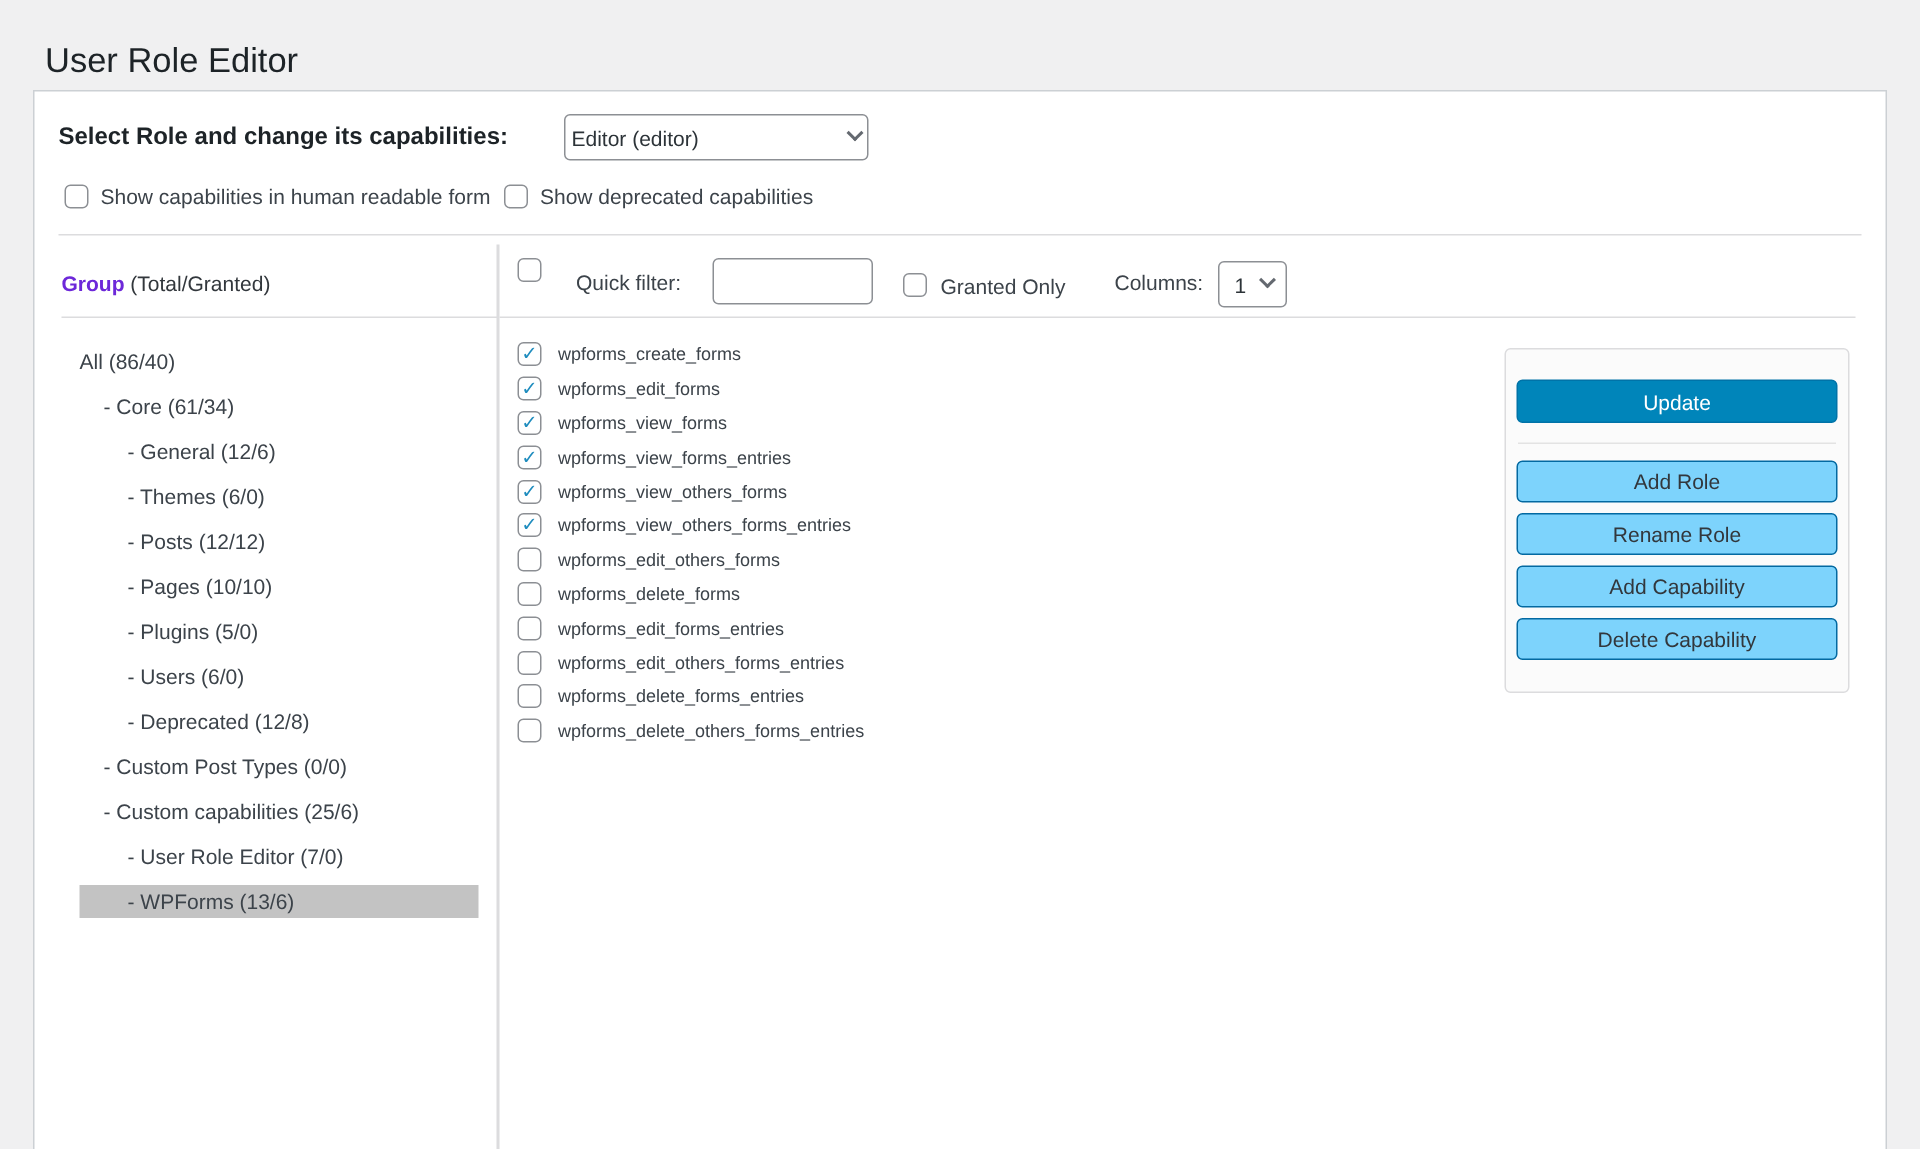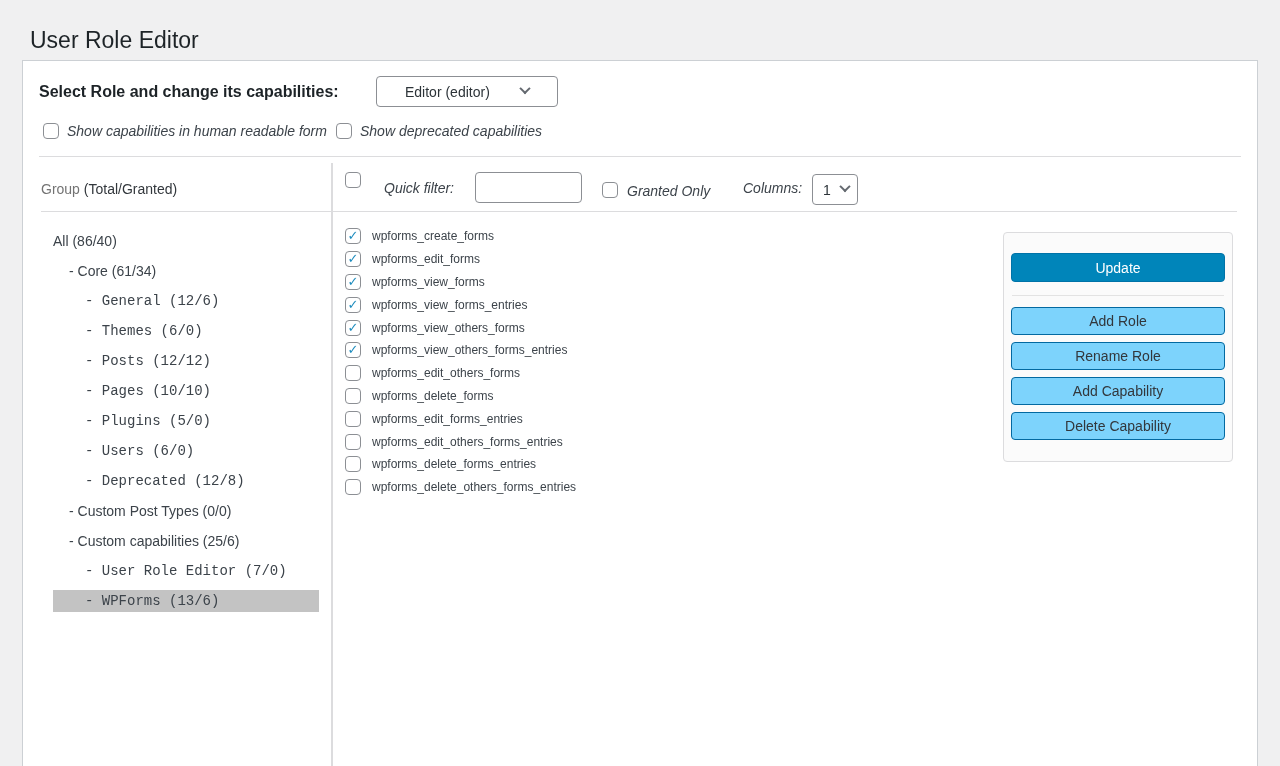--- a/index.html
+++ b/index.html
@@ -21,53 +21,53 @@
   
   .role-label{
     position:absolute; left:16px; top:15px; height:31px; line-height:31px;
     font-size:16px; font-weight:700; color:#1d2327;
   }
   .select{
     border:1px solid #8c8f94; border-radius:4px; background:#fff;
     display:flex; align-items:center; justify-content:space-between;
     font-size:14px; color:#2c3338; cursor:pointer;
   }
-  .select-role{ position:absolute; left:353px; top:15px; width:182px; height:31px; padding:0 28px; }
+  .select-role{ position:absolute; left:353px; top:15px; width:203px; height:31px; padding:0 4px; }
   .chev{
     width:8px; height:8px; flex:none;
     border-left:2px solid #646970; border-bottom:2px solid #646970;
     transform:rotate(-45deg) translate(1px,-1px); margin-top:-3px;
   }
   
   .cb{
     width:16px; height:16px; flex:none; background:#fff;
     border:1px solid #8c8f94; border-radius:4px;
     display:inline-flex; align-items:center; justify-content:center;
     cursor:pointer;
   }
   .cb.checked::after{
     content:"\2713"; color:#1e8cbe; font-size:13px; font-weight:700;
     line-height:1; margin-top:-1px;
   }
   .inline-label{ font-size:14px; color:#3c434a; line-height:16px; }
-  .abs{ position:absolute;font-style:italic; }
+  .abs{ position:absolute; }
   
   .hr{ position:absolute; height:1px; background:#dcdcde; }
   .vr{ position:absolute; width:2px; background:#dcdcde; }
   
   .group-header{ position:absolute; left:18px; top:120px; font-size:14px; color:#32373c; }
-  .group-header b{ font-weight:400; color:#737373; }
+  .group-header b{ font-weight:700; color:#6d28d9; }
   .tree{ position:absolute; left:30px; top:165px; width:266px; }
   .tree-row{ height:30px; display:flex; align-items:center; cursor:pointer; }
   .tree-inner{
     width:100%; height:22px; display:flex; align-items:center;
     font-size:14px; color:#3c434a;
   }
   .tree-inner.lvl1{ padding-left:16px; }
-  .tree-inner.lvl2{ padding-left:32px;font-family:Liberation Mono, monospace; }
+  .tree-inner.lvl2{ padding-left:32px; }
   .tree-inner.selected{ background:#c3c3c3; }
   
   .quick-filter-input{
     position:absolute; left:452px; top:111px; width:107px; height:31px;
     border:1px solid #8c8f94; border-radius:4px; background:#fff;
     font-size:14px; padding:0 8px; outline:none; color:#2c3338;
     font-family:inherit;
   }
   .select-columns{ position:absolute; left:789px; top:113px; width:46px; height:31px; padding:0 8px 0 10px; }
   

